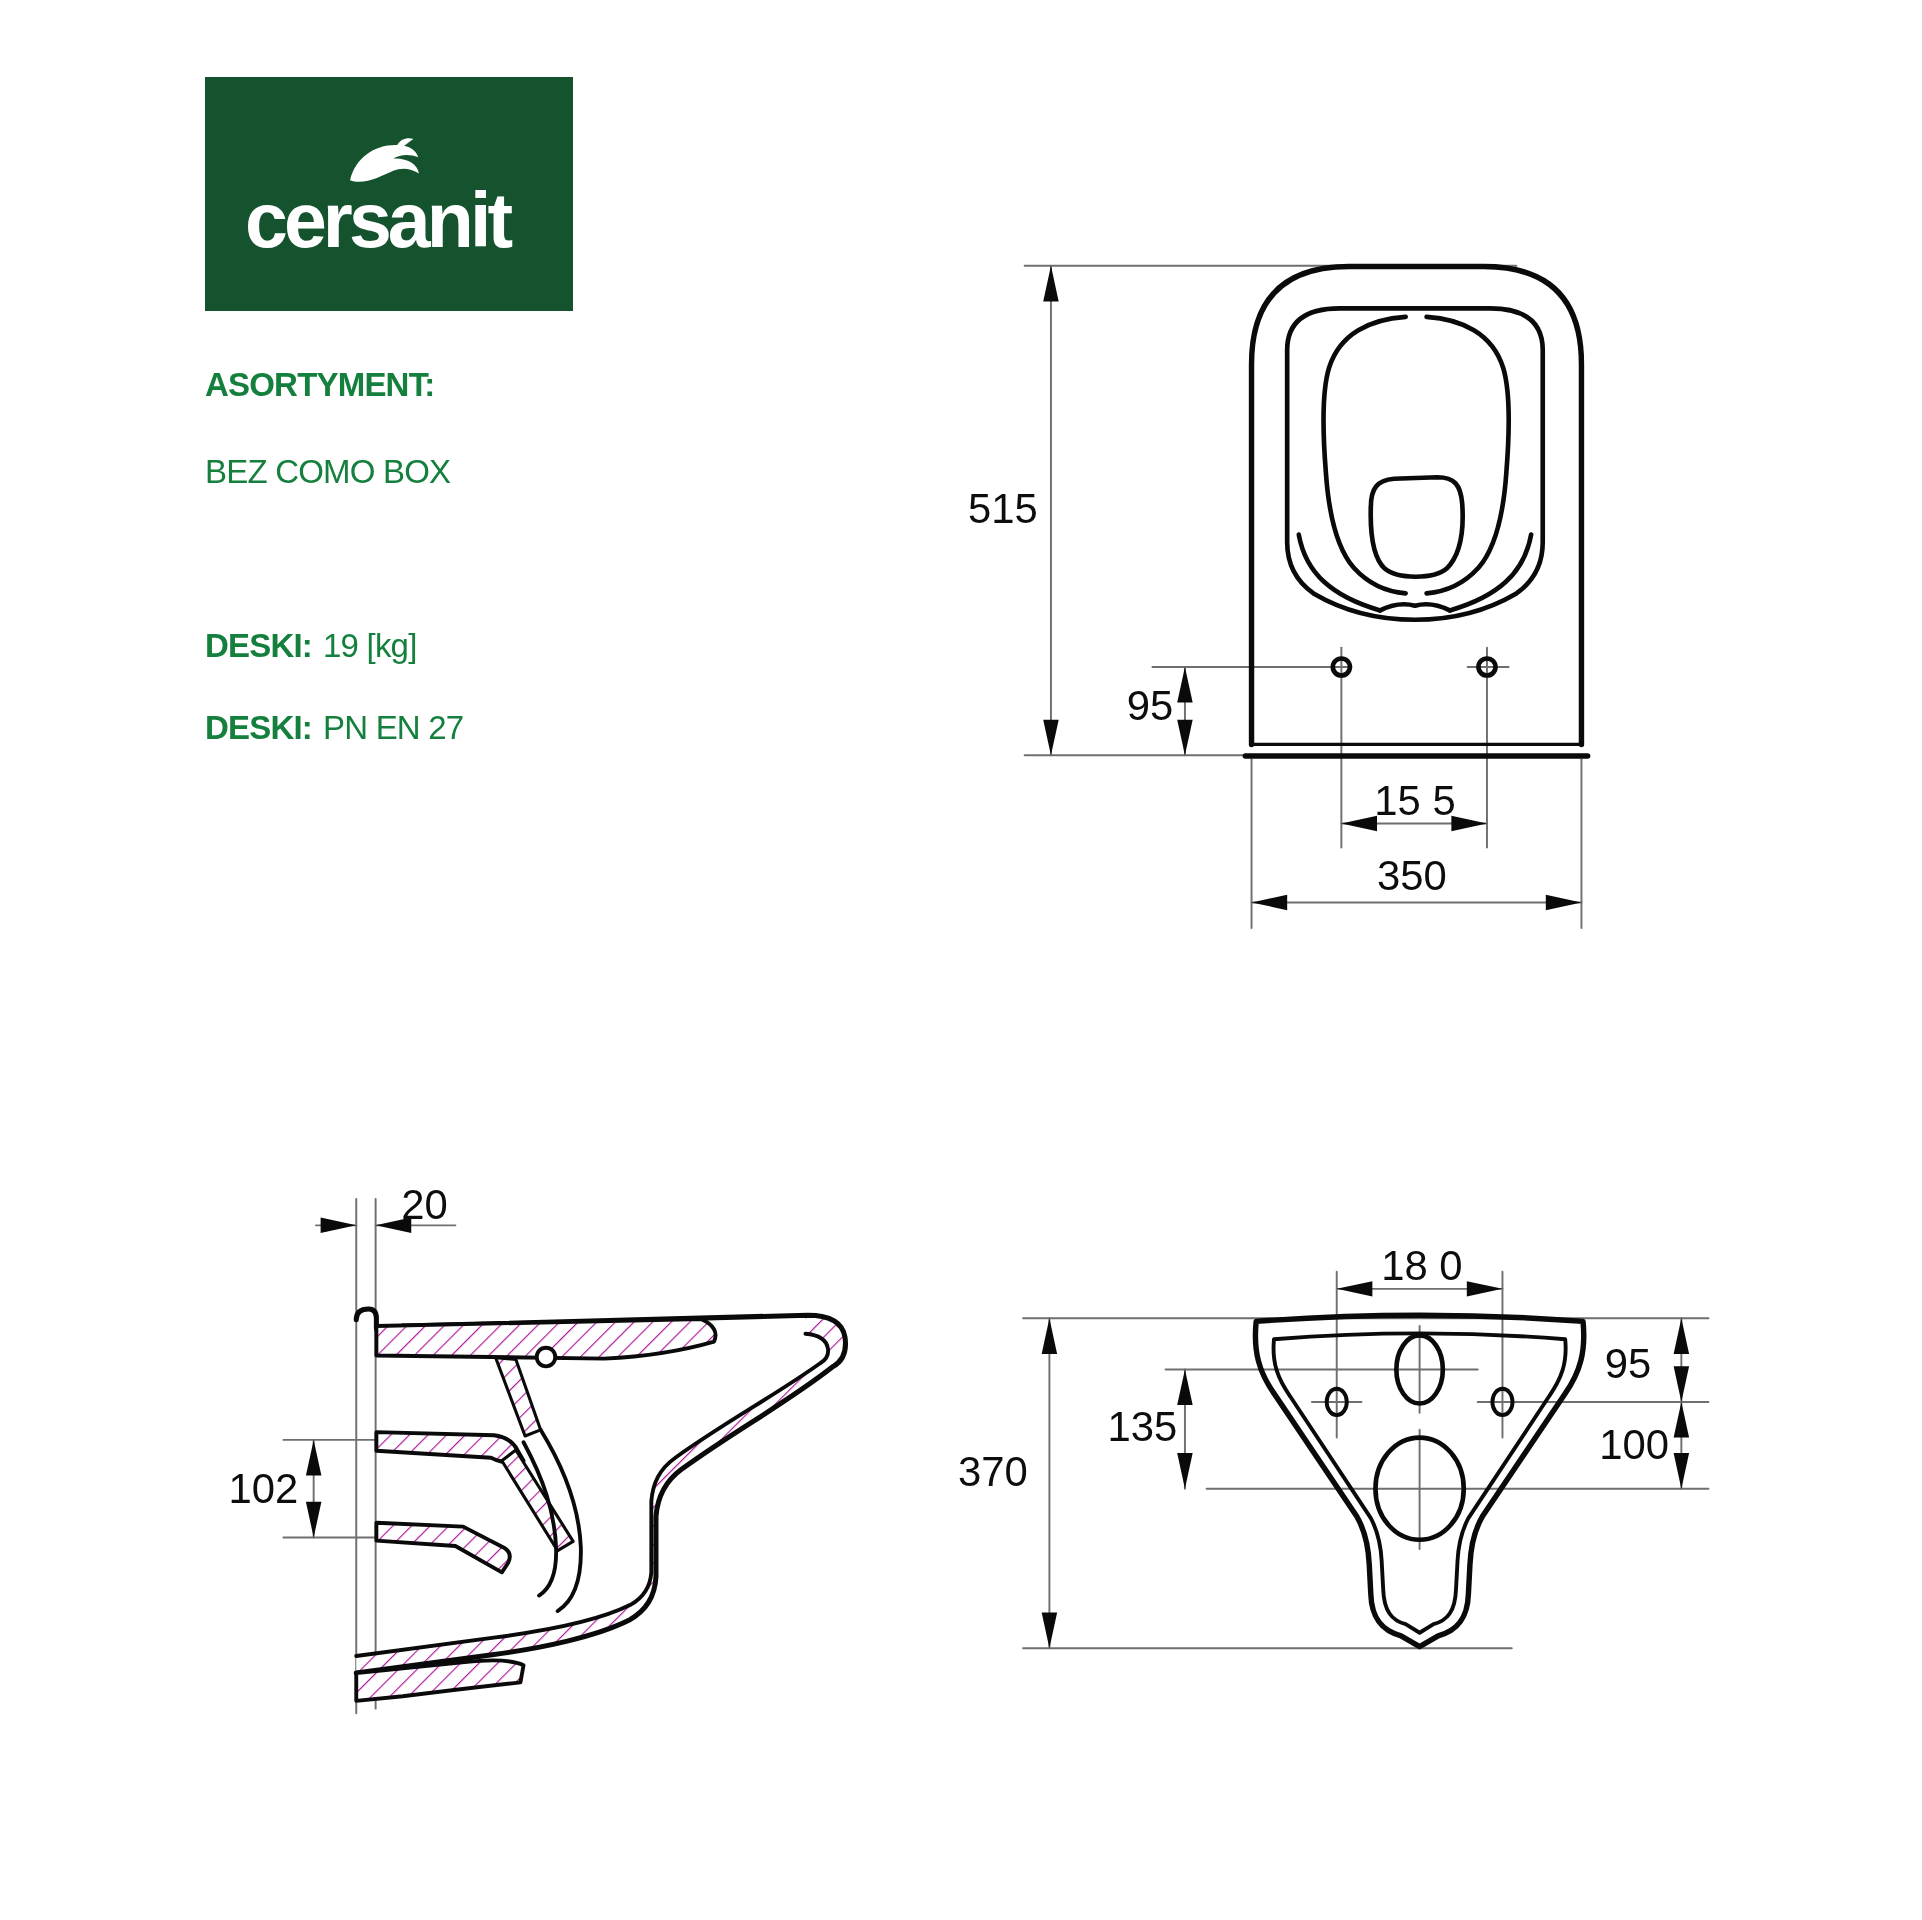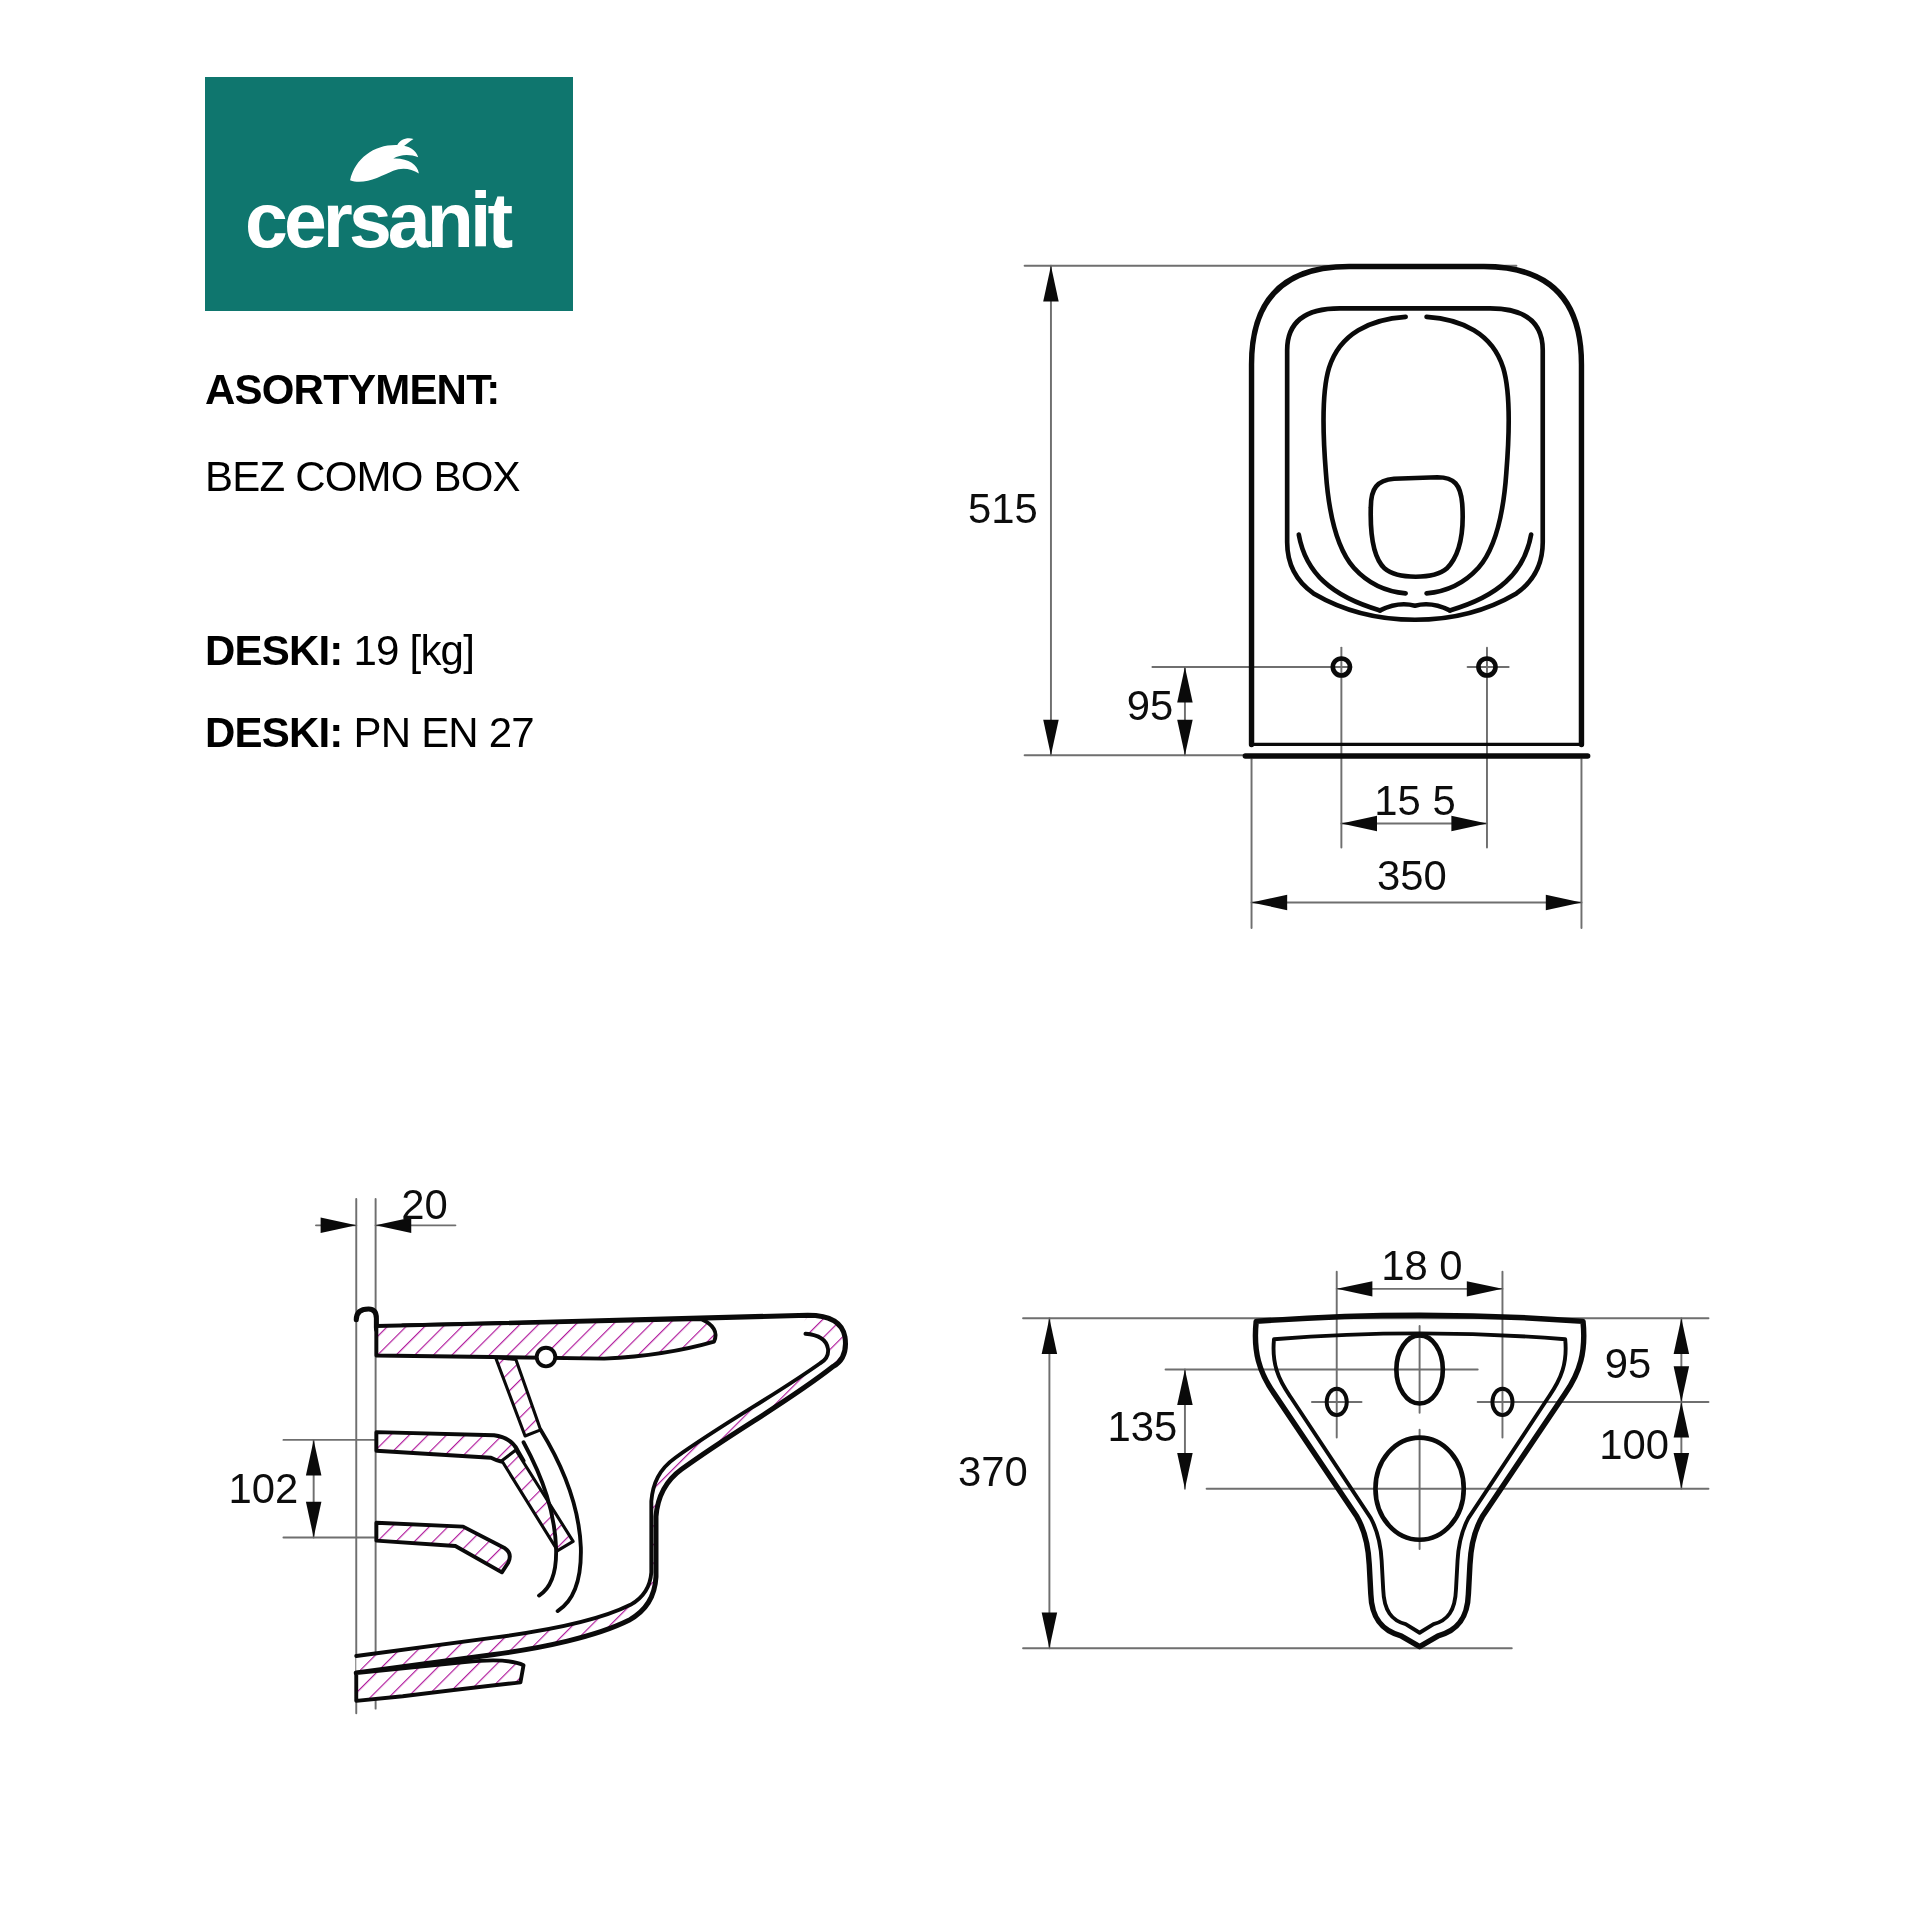--- a/index.html
+++ b/index.html
@@ -1,22 +1,22 @@
 <!DOCTYPE html>
 <html style="font-size:12.4px"><head>
 <meta charset="utf-8">
 <style>
   html,body{margin:0;padding:0;background:#fff;}
   .canvas{position:relative;width:1923px;height:1921px;background:#ffffff;overflow:hidden;
           font-family:"Liberation Sans",sans-serif;}
-  .logo{position:absolute;left:205px;top:77px;width:368px;height:234px;background:#0f766e;}
+  .logo{position:absolute;left:205px;top:77px;width:368px;height:234px;background:#14532d;}
   .logo .brand{position:absolute;left:40px;top:99px;font-size:77px;font-weight:bold;
                color:#ffffff;letter-spacing:-3.9px;}
   .logo svg{position:absolute;left:141px;top:60px;}
-  .info{position:absolute;left:205px;width:697px;color:#000000;font-size:42px;letter-spacing:-0.8px;}
+  .info{position:absolute;left:205px;width:697px;color:#15803d;font-size:33px;letter-spacing:-0.8px;}
   .info .b{font-weight:bold;margin-right:11px;}
   svg.draw{position:absolute;left:0;top:0;}
   svg text{font-family:"Liberation Sans",sans-serif;font-size:54px;fill:#0d0d0d;}
 </style>
 </head>
 <body>
 
 <div class="canvas">
 
   <div class="logo">

